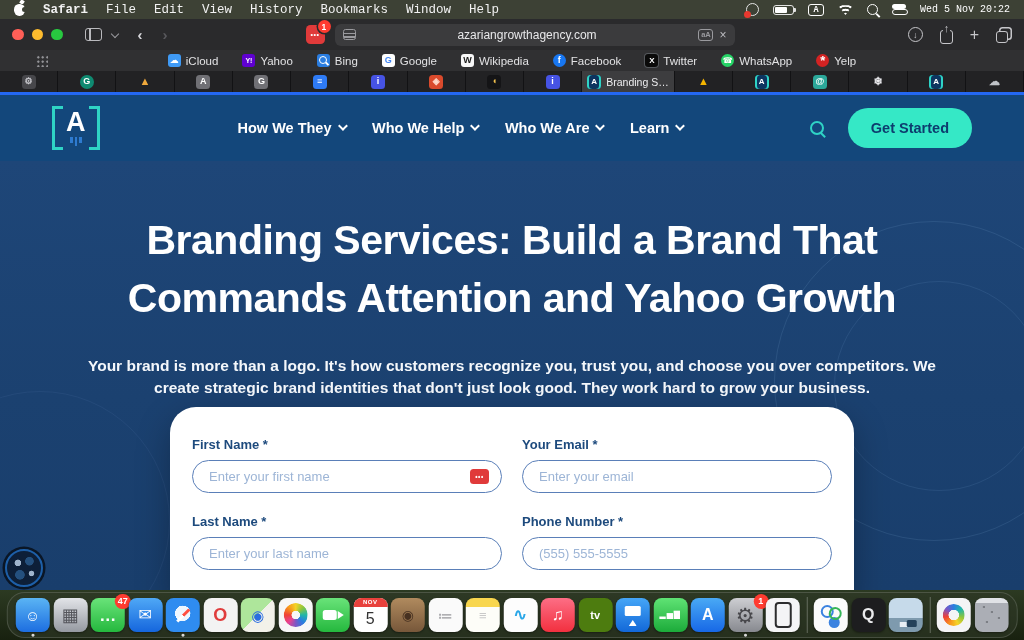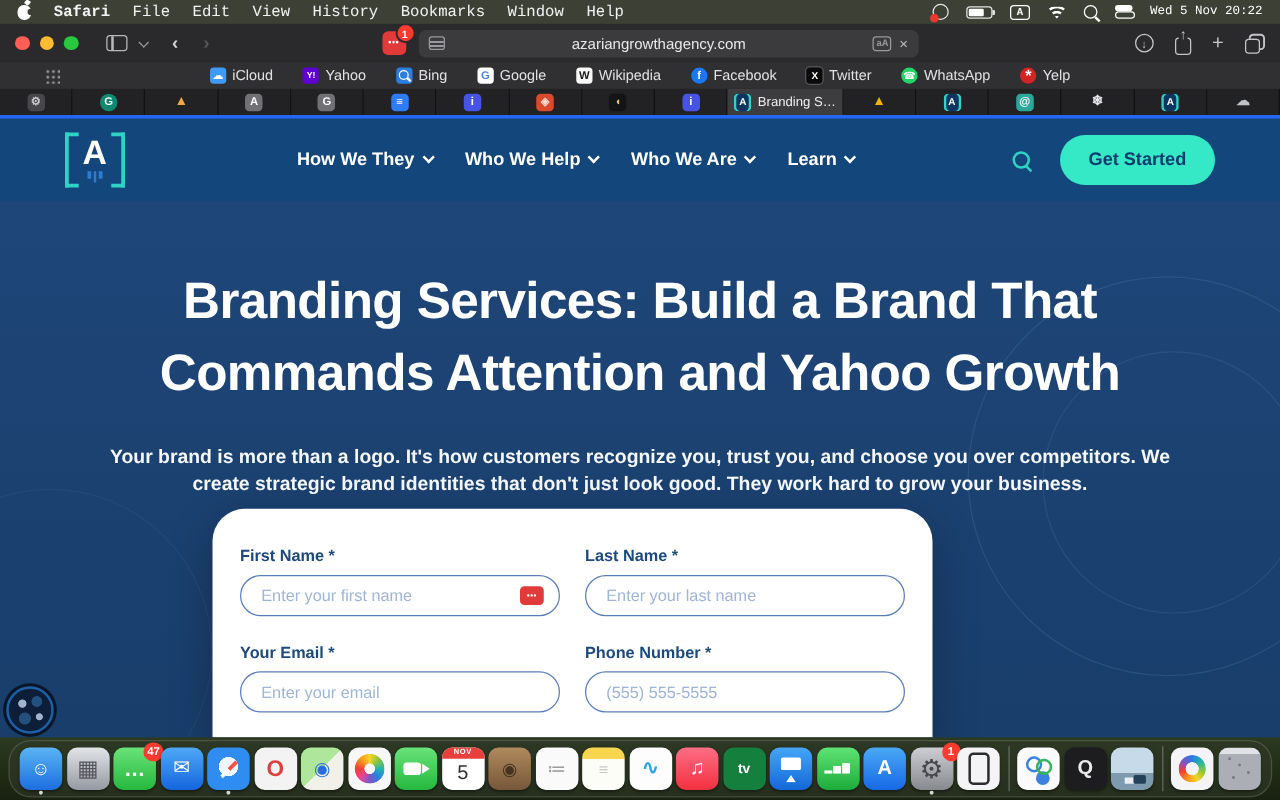--- a/index.html
+++ b/index.html
@@ -93,21 +93,21 @@
   .sitemag::after{content:"";position:absolute;width:2.2px;height:6px;background:#2fd3c5;transform:rotate(-45deg);right:-2px;bottom:-4.5px;}
   .ctabtn{background:#35e8c6;color:#0d3c6e;font-weight:700;font-size:14.5px;border:none;border-radius:22px;padding:12px 23px;cursor:pointer;}
 
   .hero{position:relative;height:429px;text-align:center;background:linear-gradient(180deg,#1e4678 0%,#1b4170 55%,#193e6c 100%);overflow:hidden;}
   .deco-circle1{position:absolute;right:-70px;top:60px;width:320px;height:320px;border:1.5px solid rgba(150,190,235,.13);border-radius:50%;}
   .deco-circle2{position:absolute;right:-20px;top:120px;width:210px;height:210px;border:1.5px solid rgba(150,190,235,.11);border-radius:50%;}
   .deco-circle3{position:absolute;left:-90px;top:230px;width:260px;height:260px;border:1.5px solid rgba(150,190,235,.07);border-radius:50%;}
   .herotitle{margin-top:50px;color:#fff;font-size:41px;font-weight:800;line-height:1.42;letter-spacing:-.5px;}
   .herosub{margin:20px auto 0;max-width:890px;color:#f4f7fb;font-size:15.5px;font-weight:700;line-height:1.45;}
 
-  .formcard{position:absolute;left:170px;top:246px;width:576px;height:192px;background:#fff;border-radius:26px 26px 0 0;box-shadow:0 12px 34px rgba(0,0,0,.28);padding:30px 22px 0;overflow:hidden;}
+  .formcard{position:absolute;left:170px;top:246px;width:684px;height:192px;background:#fff;border-radius:26px 26px 0 0;box-shadow:0 12px 34px rgba(0,0,0,.28);padding:30px 22px 0;overflow:hidden;}
   .formgrid{display:grid;grid-template-columns:1fr 1fr;column-gap:20px;row-gap:21px;text-align:left;}
   .field label{display:block;font-size:13px;font-weight:600;color:#1d4a7d;margin-bottom:8px;}
   .inwrap{position:relative;}
   .inwrap input{width:100%;height:33px;border:1.2px solid #5a7fb8;border-radius:17px;padding:0 16px;font-size:13px;color:#737373;font-family:"Liberation Sans",sans-serif;outline:none;background:#fff;}
   .inwrap input::placeholder{color:#9db5d6;}
   .autofill{position:absolute;right:13px;top:9px;width:19px;height:15px;background:#e03a3a;border-radius:3.5px;color:#fff;font-size:6.5px;letter-spacing:.5px;font-weight:800;display:flex;align-items:center;justify-content:center;}
   .autofill:empty{display:none;}
 
   .floatwidget{position:absolute;left:5px;top:549px;width:38px;height:38px;border-radius:50%;z-index:45;
     background:radial-gradient(circle at 32% 35%,#9fb4cc 0 3px,rgba(0,0,0,0) 3.6px),
@@ -399,31 +399,31 @@
 
             <div class="field">
               <label>First Name *</label>
               <div class="inwrap">
                 <input type="text" placeholder="Enter your first name" style="">
                 <span class="autofill">•••</span>
               </div>
             </div>
 
             <div class="field">
+              <label>Your Email *</label>
+              <div class="inwrap">
+                <input type="text" placeholder="Enter your email" style="">
+                
+              </div>
+            </div>
+
+            <div class="field">
               <label>Last Name *</label>
               <div class="inwrap">
                 <input type="text" placeholder="Enter your last name" style="">
-                
-              </div>
-            </div>
-
-            <div class="field">
-              <label>Your Email *</label>
-              <div class="inwrap">
-                <input type="text" placeholder="Enter your email" style="">
                 
               </div>
             </div>
 
             <div class="field">
               <label>Phone Number *</label>
               <div class="inwrap">
                 <input type="text" placeholder="(555) 555-5555" style="">
                 
               </div>
@@ -556,21 +556,21 @@
 
       <div class="slot">
         <div class="ic" style="background:linear-gradient(180deg,#fd6e85,#f2303f);font-size:16px">
           <span>♫</span>
 
         </div>
 
       </div>
 
       <div class="slot">
-        <div class="ic" style="background:#15803d;font-size:11px;font-weight:700">
+        <div class="ic" style="background:#4d7c0f;font-size:11px;font-weight:700">
           <span>tv</span>
 
         </div>
 
       </div>
 
       <div class="slot">
         <div class="ic keynote" style="background:linear-gradient(180deg,#45a6f7,#1268d8)">
           <span></span>
 

